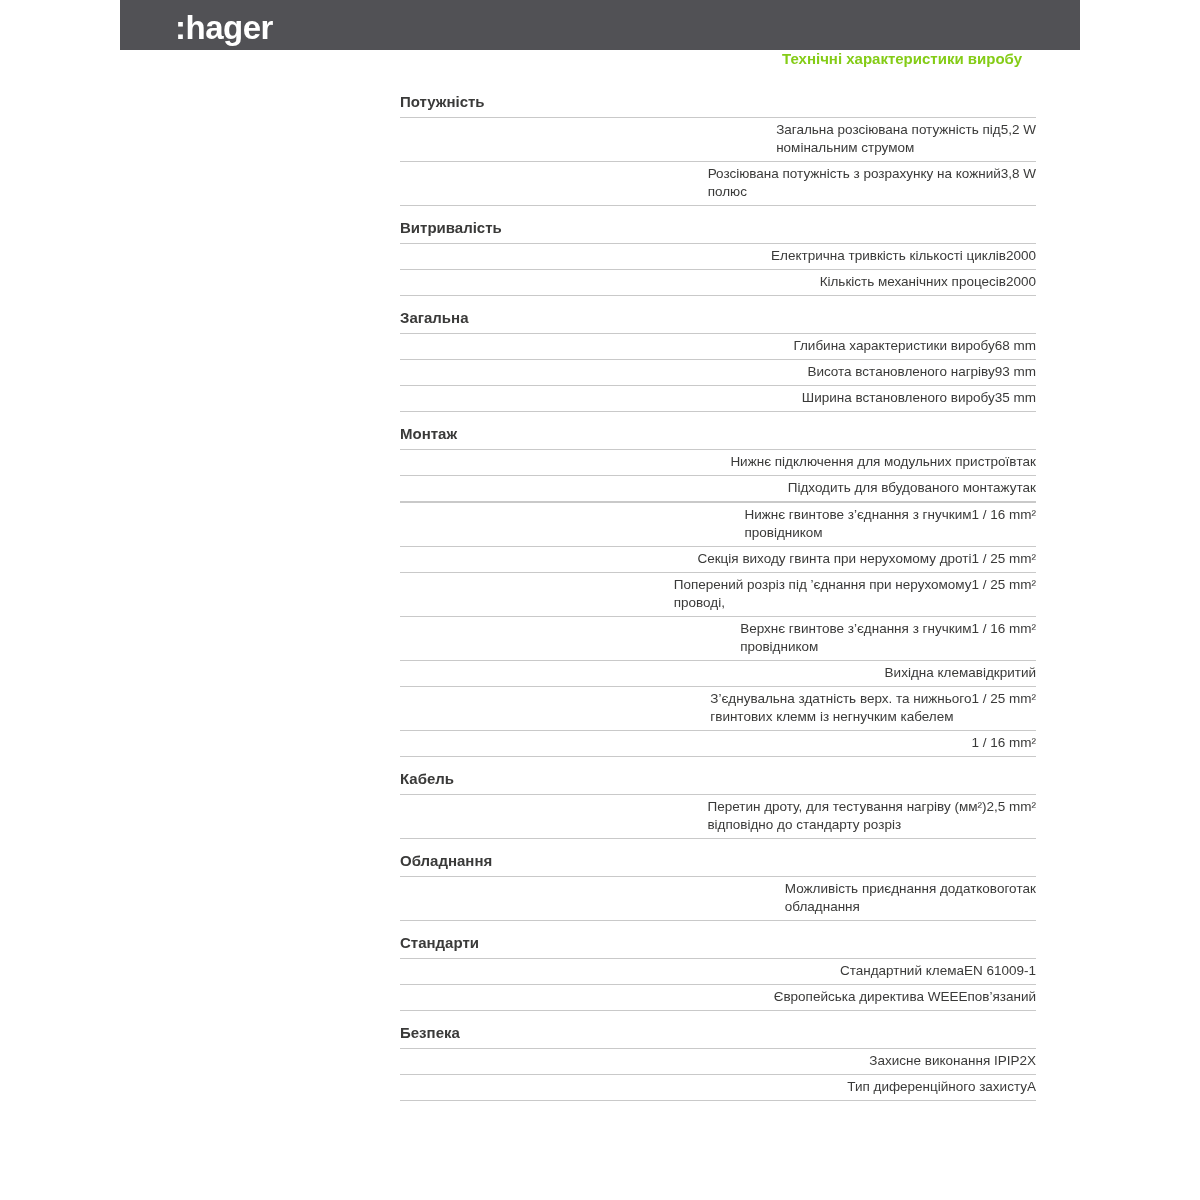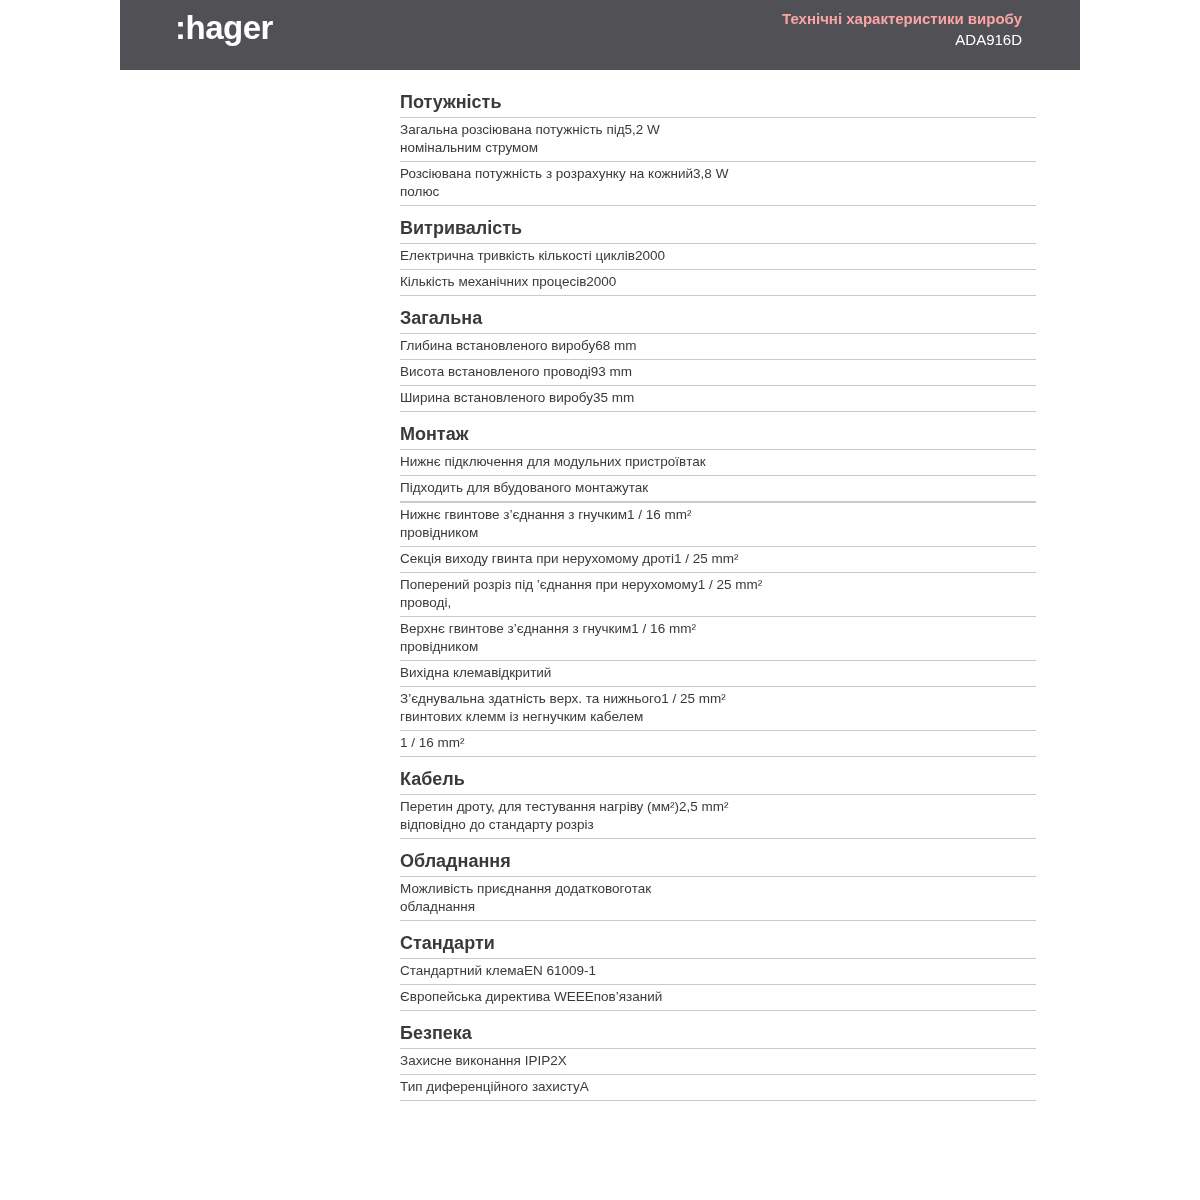--- a/index.html
+++ b/index.html
@@ -9,73 +9,74 @@
     background: #ffffff;
     font-family: "Liberation Sans", "DejaVu Sans", sans-serif;
     position: relative;
     overflow: hidden;
   }
   .header-bar {
     position: absolute;
     left: 120px;
     top: 0;
     width: 960px;
-    height: 70px;
+    height: 50px;
     background: #515155;
     display: flex;
     justify-content: space-between;
     align-items: stretch;
   }
   .logo {
     color: #ffffff;
     font-size: 33px;
     font-weight: 700;
     letter-spacing: -0.5px;
     padding-left: 55px;
     line-height: 56px;
   }
   .header-right {
     text-align: right;
     padding-right: 58px;
     padding-top: 8px;
   }
   .header-title {
-    color: #fca5a5;
+    color: #84cc16;
     font-size: 15px;
     font-weight: 700;
     line-height: 21px;
+    margin-top: 40px;
   }
   .header-code {
     color: #ffffff;
     font-size: 15px;
     line-height: 21px;
   }
   .content {
     position: absolute;
     left: 400px;
     top: 59px;
     width: 636px;
     padding-top: 36px;
   }
   .spec-section .section-title {
-    font-size: 18px;
+    font-size: 15px;
     font-weight: 700;
     color: #3a3a39;
     line-height: 14px;
     margin: 15px 0 8px 0;
   }
   .spec-section:first-child .section-title {
     margin-top: 0;
   }
   .rows {
     border-top: 1px solid #c9c9c9;
   }
   .spec-row {
     display: flex;
-    justify-content: flex-start;
+    justify-content: flex-end;
     align-items: flex-start;
     border-bottom: 1px solid #c9c9c9;
     padding: 3px 0 4px 0;
   }
   .row-label {
     font-size: 13.5px;
     color: #3a3a39;
     line-height: 18px;
     white-space: pre-line;
     max-width: 440px;
@@ -130,26 +131,26 @@
     <span class="row-label">Кількість механічних процесів</span>
     <span class="row-value">2000</span>
   </div>
 </div>
   </section>
 
   <section class="spec-section">
     <h2 class="section-title">Загальна</h2>
     <div class="rows">
   <div class="spec-row">
-    <span class="row-label">Глибина встановленого виробу</span>
+    <span class="row-label">Глибина характеристики виробу</span>
     <span class="row-value">68 mm</span>
   </div>
 
   <div class="spec-row">
-    <span class="row-label">Висота встановленого проводі</span>
+    <span class="row-label">Висота встановленого нагріву</span>
     <span class="row-value">93 mm</span>
   </div>
 
   <div class="spec-row">
     <span class="row-label">Ширина встановленого виробу</span>
     <span class="row-value">35 mm</span>
   </div>
 </div>
   </section>
 

